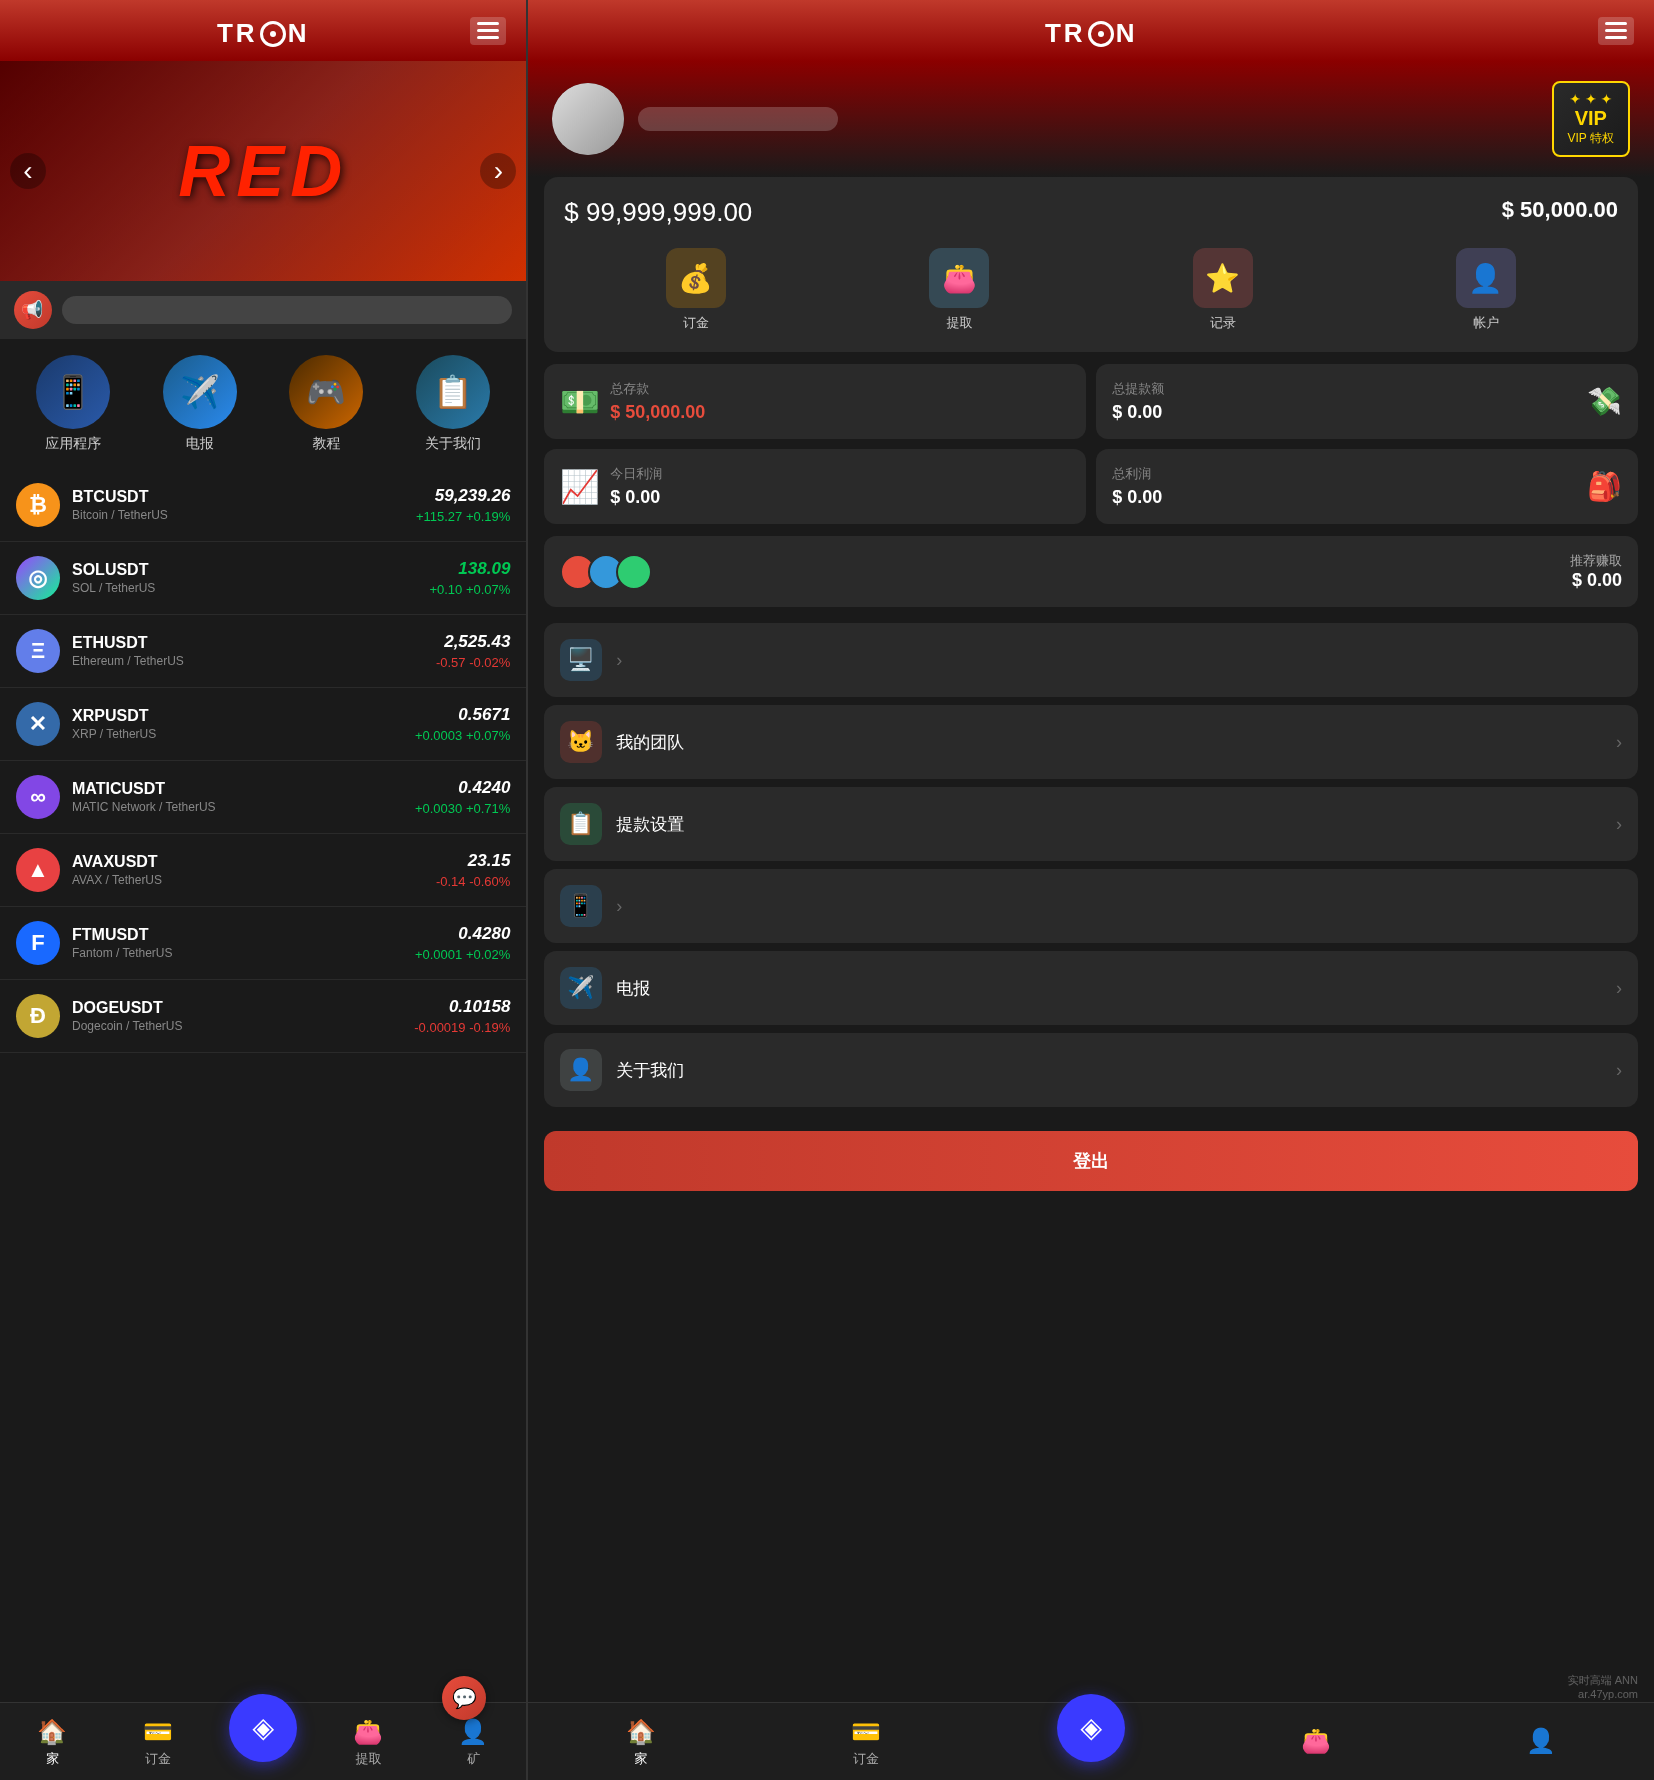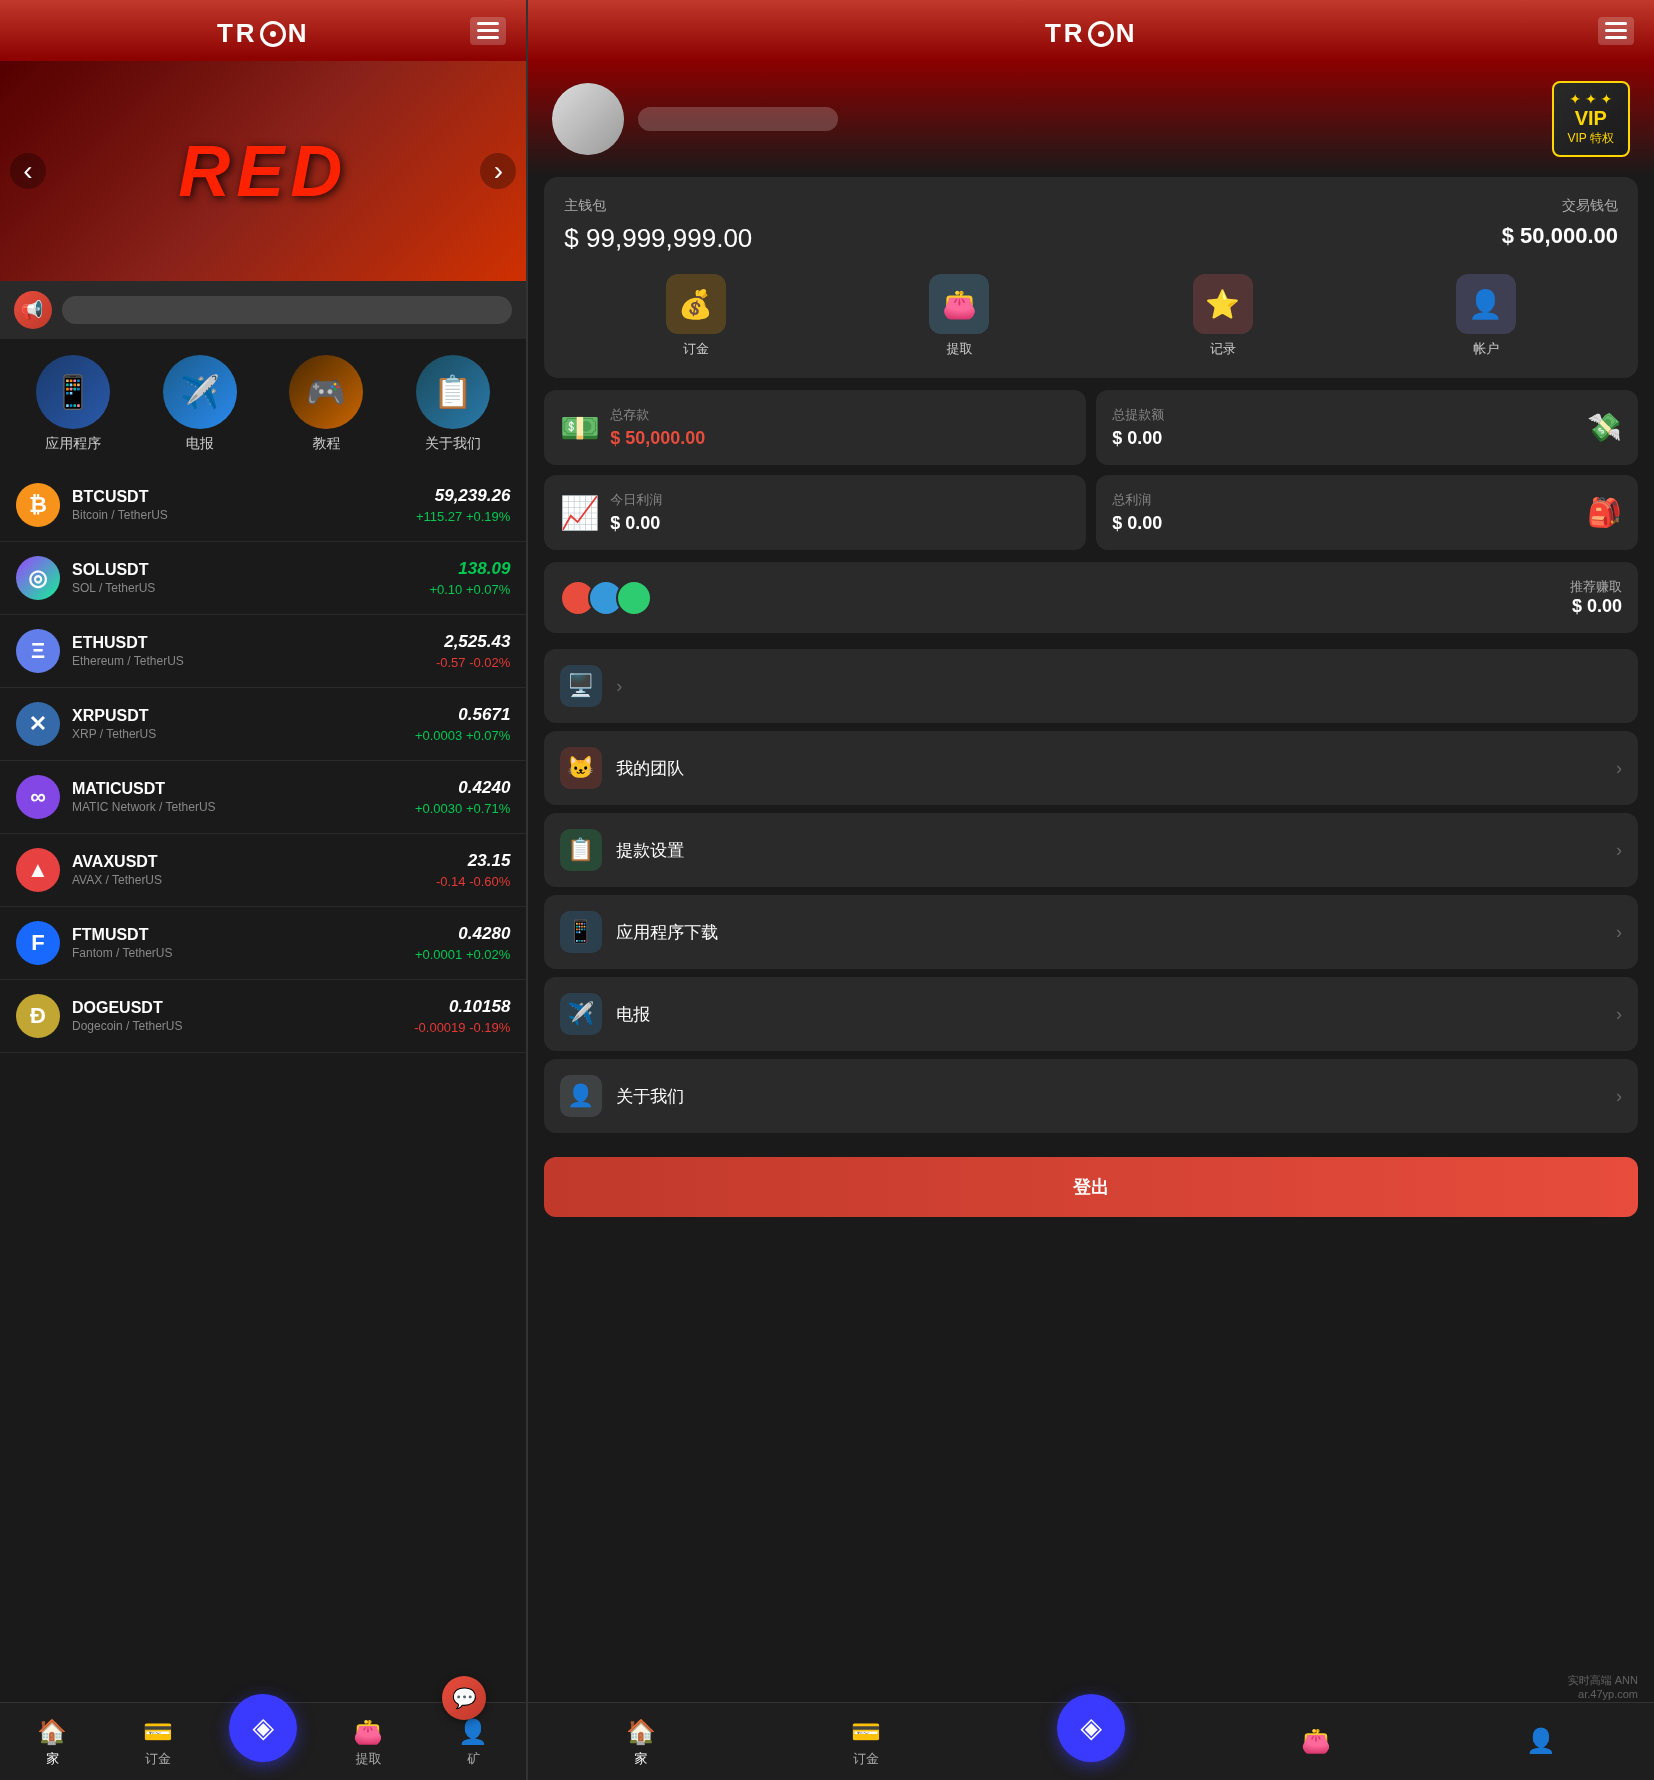--- a/index.html
+++ b/index.html
@@ -802,24 +802,20 @@
       <div class="username-bar"></div>
     </div>
     <div class="vip-badge">
       <div class="vip-crown">✦ ✦ ✦</div>
       <div class="vip-text">VIP</div>
       <div class="vip-sub">VIP 特权</div>
     </div>
   </div>
 
   <div class="wallet-card">
-    <div class="wallet-header">
-      <span>主钱包</span>
-      <span>交易钱包</span>
-    </div>
     <div class="wallet-balances">
       <div class="wallet-balance">$ 99,999,999.00</div>
       <div class="wallet-balance-right">$ 50,000.00</div>
     </div>
     <div class="wallet-actions">
       <div class="wallet-action">
         <div class="wallet-action-icon" style="background: rgba(255,165,0,0.2);">💰</div>
         <span class="wallet-action-label">订金</span>
       </div>
       <div class="wallet-action">
@@ -894,21 +890,20 @@
     </div>
 
     <div class="menu-list-item">
       <div class="menu-list-icon" style="background: rgba(46,204,113,0.2);">📋</div>
       <span class="menu-list-label">提款设置</span>
       <span class="menu-list-arrow">›</span>
     </div>
 
     <div class="menu-list-item">
       <div class="menu-list-icon" style="background: rgba(52,152,219,0.2);">📱</div>
-      <span class="menu-list-label">应用程序下载</span>
       <span class="menu-list-arrow">›</span>
     </div>
 
     <div class="menu-list-item">
       <div class="menu-list-icon" style="background: rgba(52,152,219,0.2);">✈️</div>
       <span class="menu-list-label">电报</span>
       <span class="menu-list-arrow">›</span>
     </div>
 
     <div class="menu-list-item">

